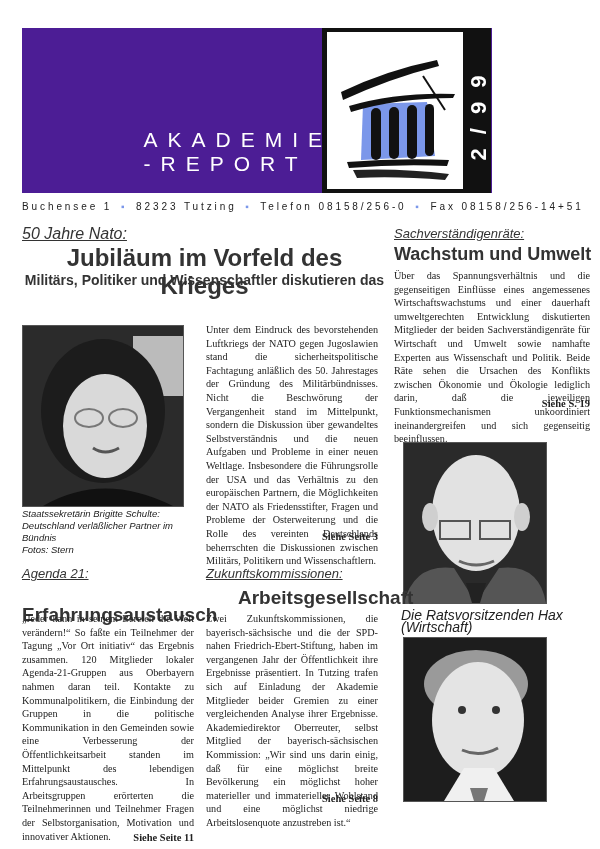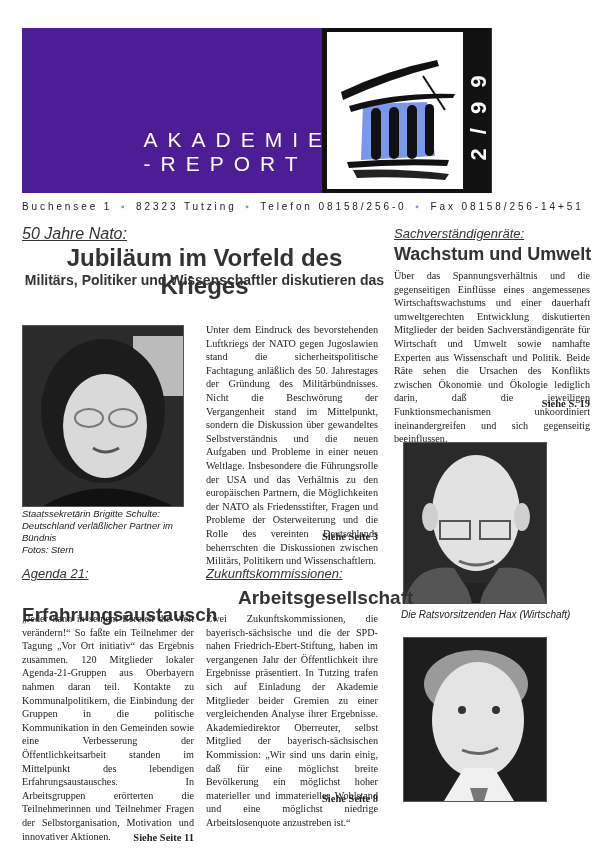--- a/index.html
+++ b/index.html
@@ -37,21 +37,21 @@
 
   .lead-text { position: absolute; left: 206px; top: 323px; width: 172px; }
   .lead-see { position: absolute; left: 206px; top: 531px; width: 172px; }
 
   
   .r-kicker { position: absolute; left: 394px; top: 226px; font-size: 13px; }
   .r-hl { position: absolute; left: 394px; top: 244px; font-size: 18px; }
   .r-text { position: absolute; left: 394px; top: 269px; width: 196px; }
   .r-see { position: absolute; left: 394px; top: 398px; width: 196px; }
   .photo2 { left: 403px; top: 442px; width: 142px; height: 160px; }
-  .cap2 { position: absolute; left: 401px; top: 609px; width: 180px; font-size: 10px; }
+  .cap2 { position: absolute; left: 401px; top: 609px; width: 180px; font-size: 14px; }
   .photo3 { left: 403px; top: 637px; width: 142px; height: 163px; }
 
   
   .b1-kicker { position: absolute; left: 22px; top: 566px; font-size: 13px; }
   .b1-hl { position: absolute; left: 22px; top: 587px; font-size: 19px; margin-top: 17px; }
   .b1-text { position: absolute; left: 22px; top: 612px; width: 172px; }
   .b1-see { position: absolute; left: 22px; top: 832px; width: 172px; }
 
   .b2-kicker { position: absolute; left: 206px; top: 566px; font-size: 13px; }
   .b2-hl { position: absolute; left: 206px; top: 587px; width: 172px; text-align: center; font-size: 19px; margin-left: 32px; }

